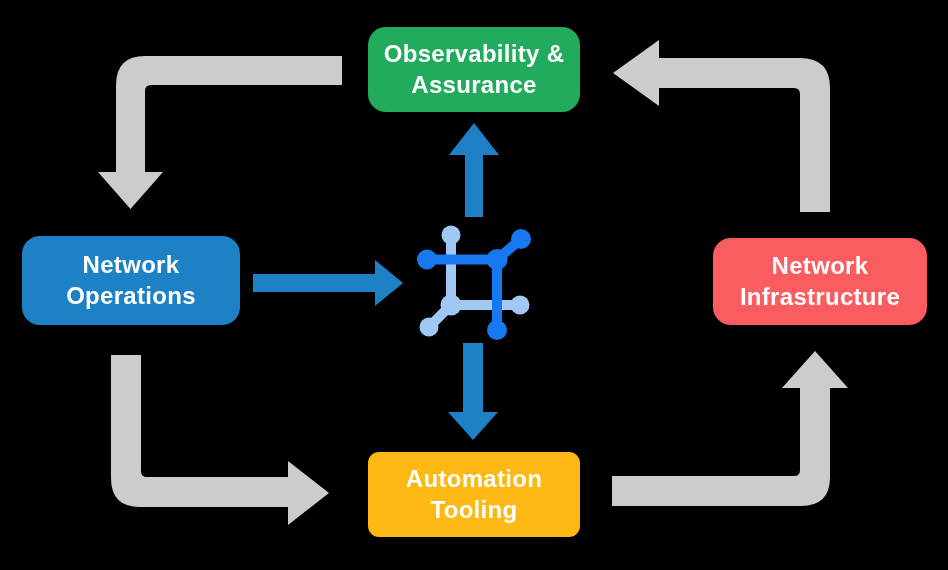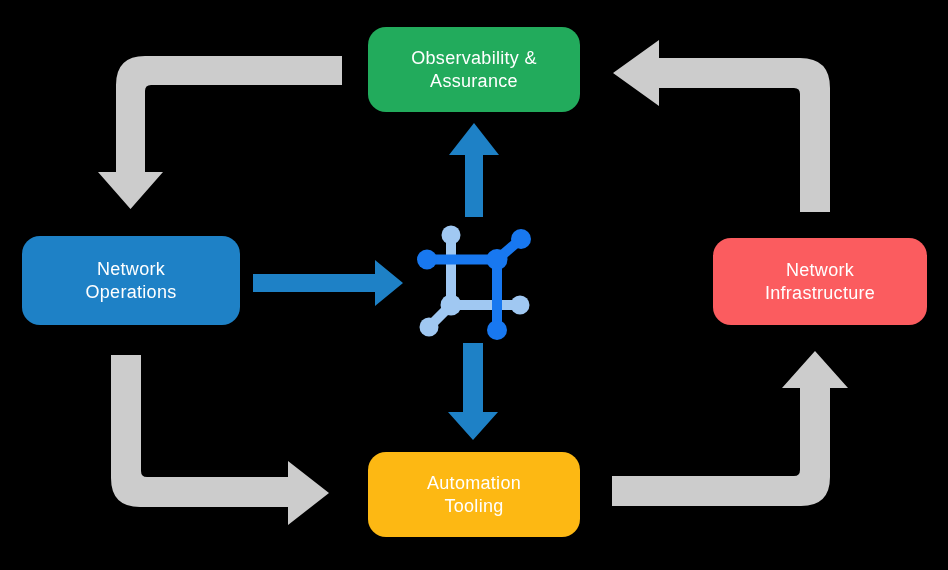--- a/index.html
+++ b/index.html
@@ -21,30 +21,30 @@
   }
   .node {
     position: absolute;
     border-radius: 18px;
     display: flex;
     align-items: center;
     justify-content: center;
     text-align: center;
   }
   .node-label {
-    font-size: 18px;
-    font-weight: normal;
+    font-size: 24px;
+    font-weight: bold;
     line-height: 1.26;
     letter-spacing: 0.3px;
     white-space: pre-line;
   }
   .node-observability   { left: 368px; top: 27px;  width: 212px; height: 85px; }
   .node-operations      { left: 22px;  top: 236px; width: 218px; height: 89px; }
   .node-infrastructure  { left: 713px; top: 238px; width: 214px; height: 87px; }
-  .node-automation      { left: 368px; top: 452px; width: 212px; height: 85px; }
+  .node-automation      { left: 368px; top: 452px; width: 212px; height: 85px; border-radius: 11px; }
   .icon-line {
     fill: none;
     stroke-width: 10;
     stroke-linecap: round;
     stroke-linejoin: round;
   }
 </style>
 </head>
 <body>
 

